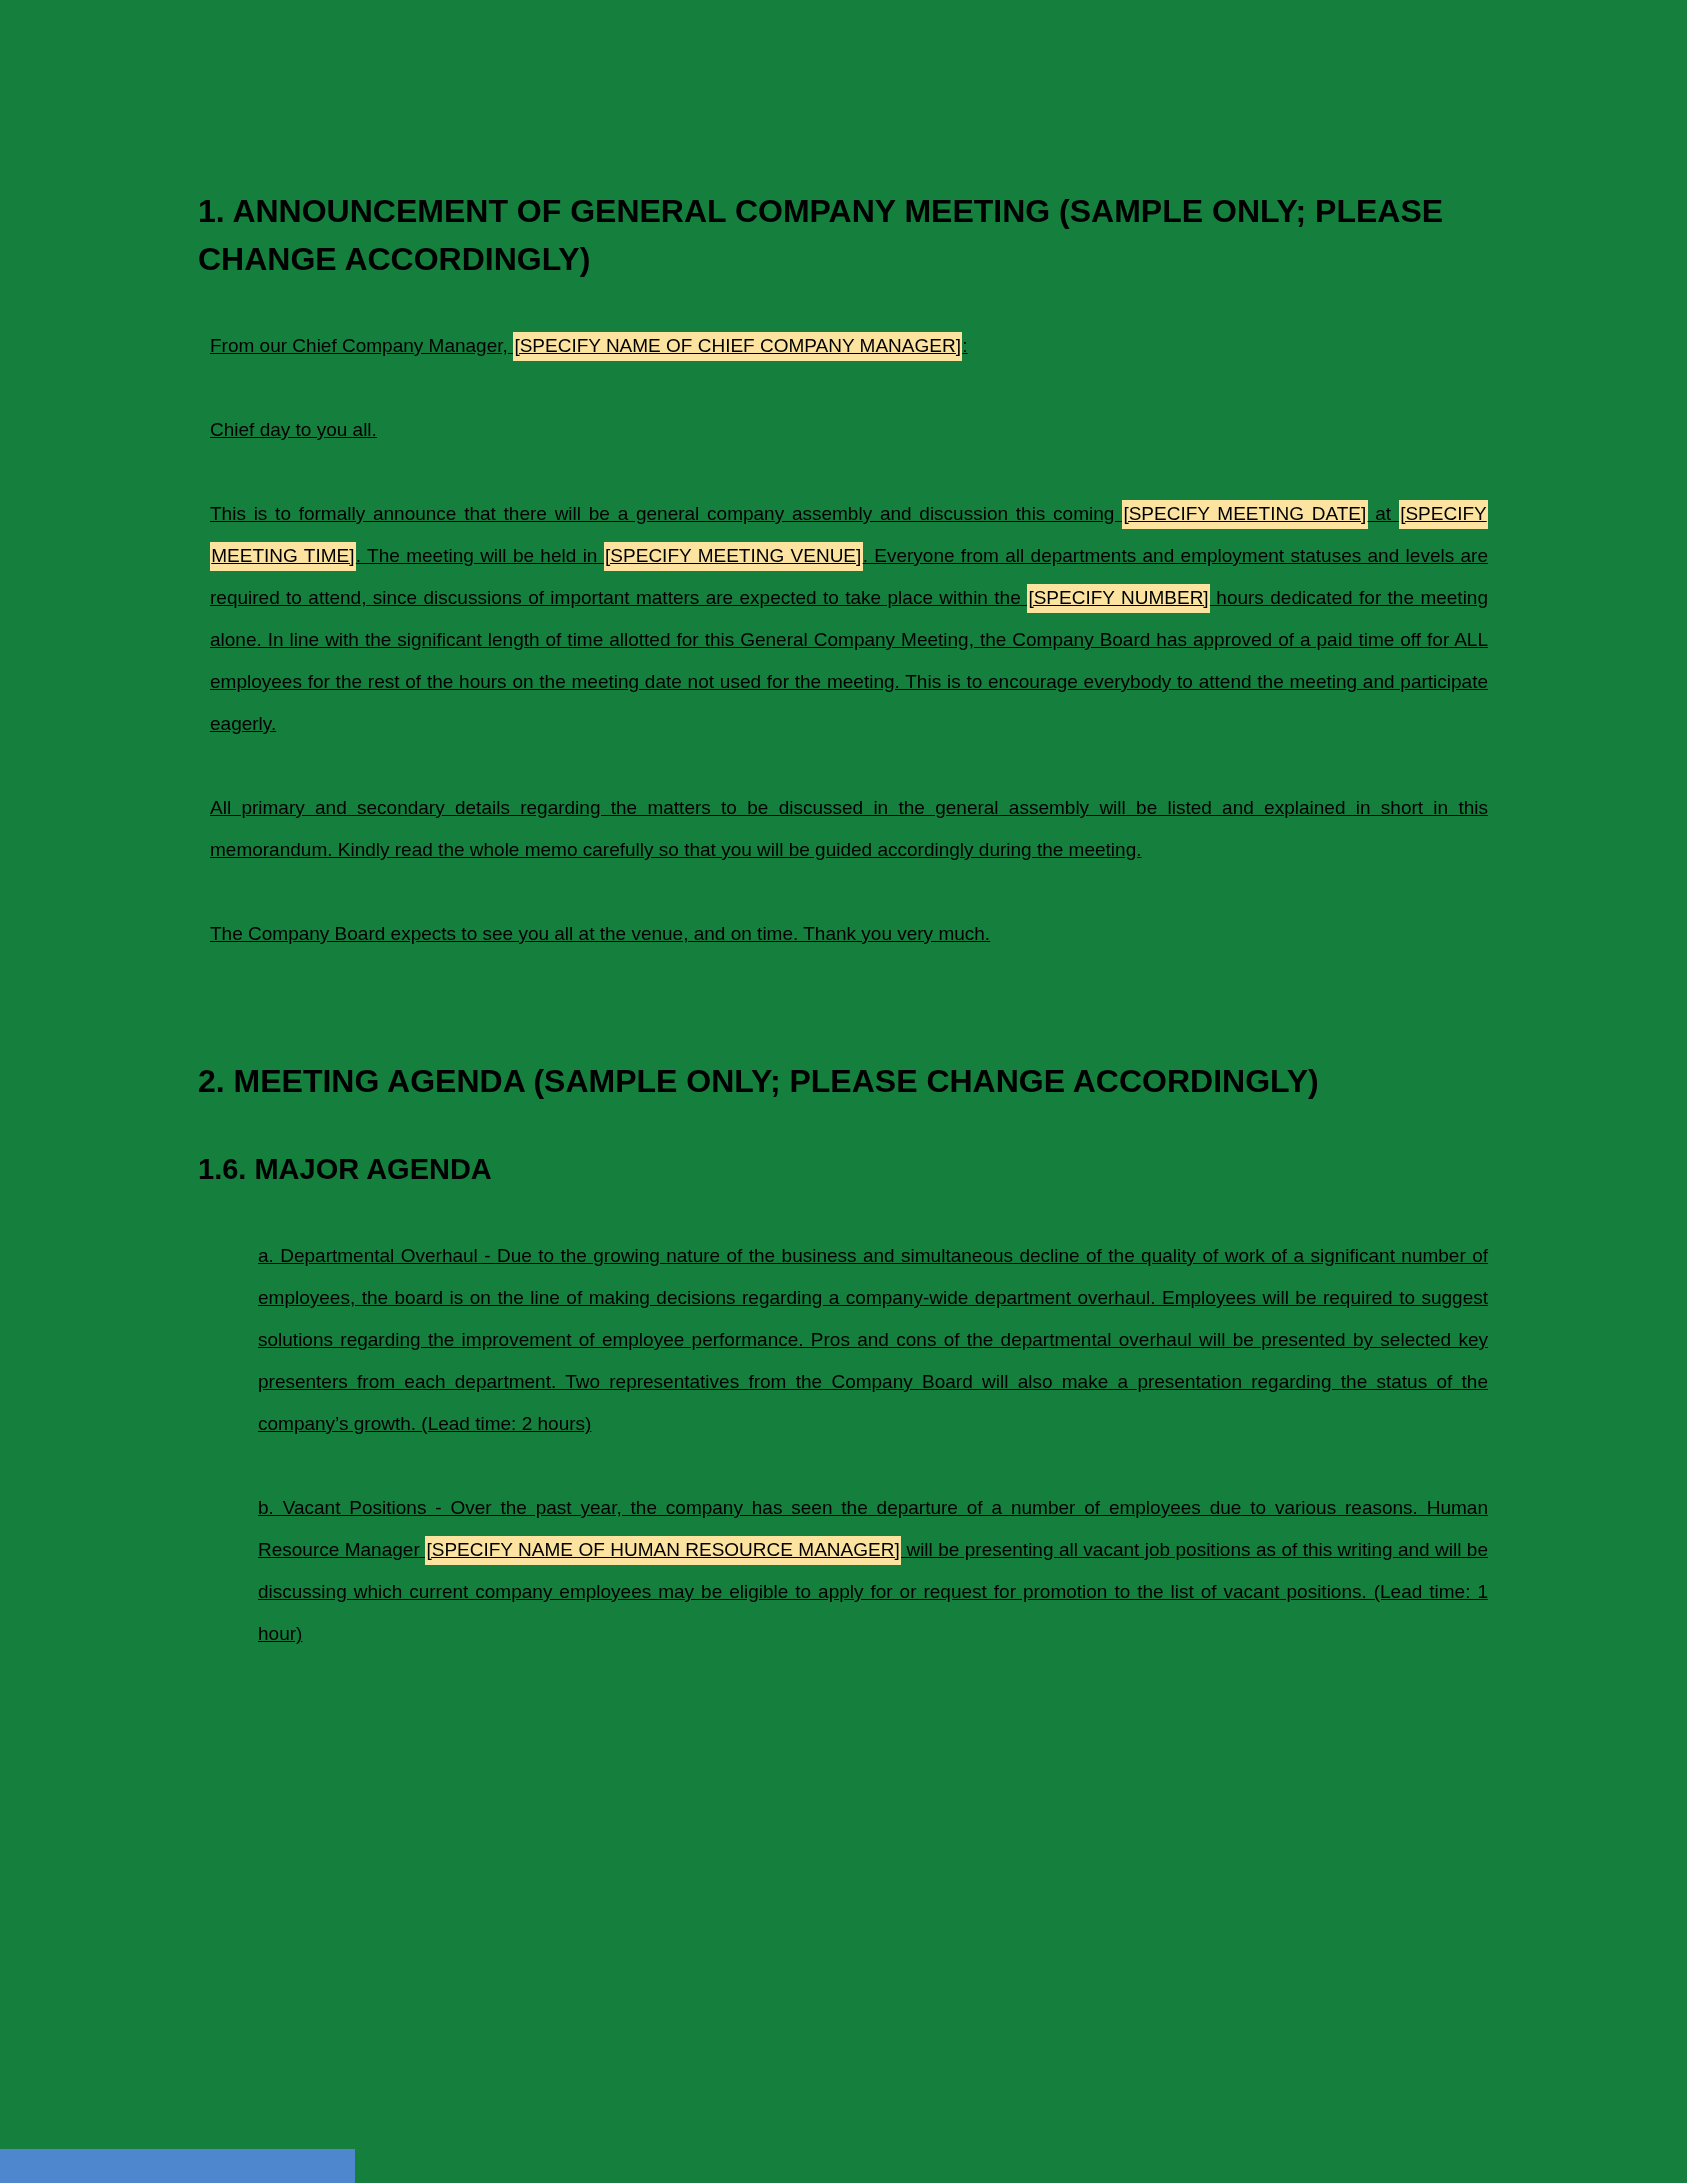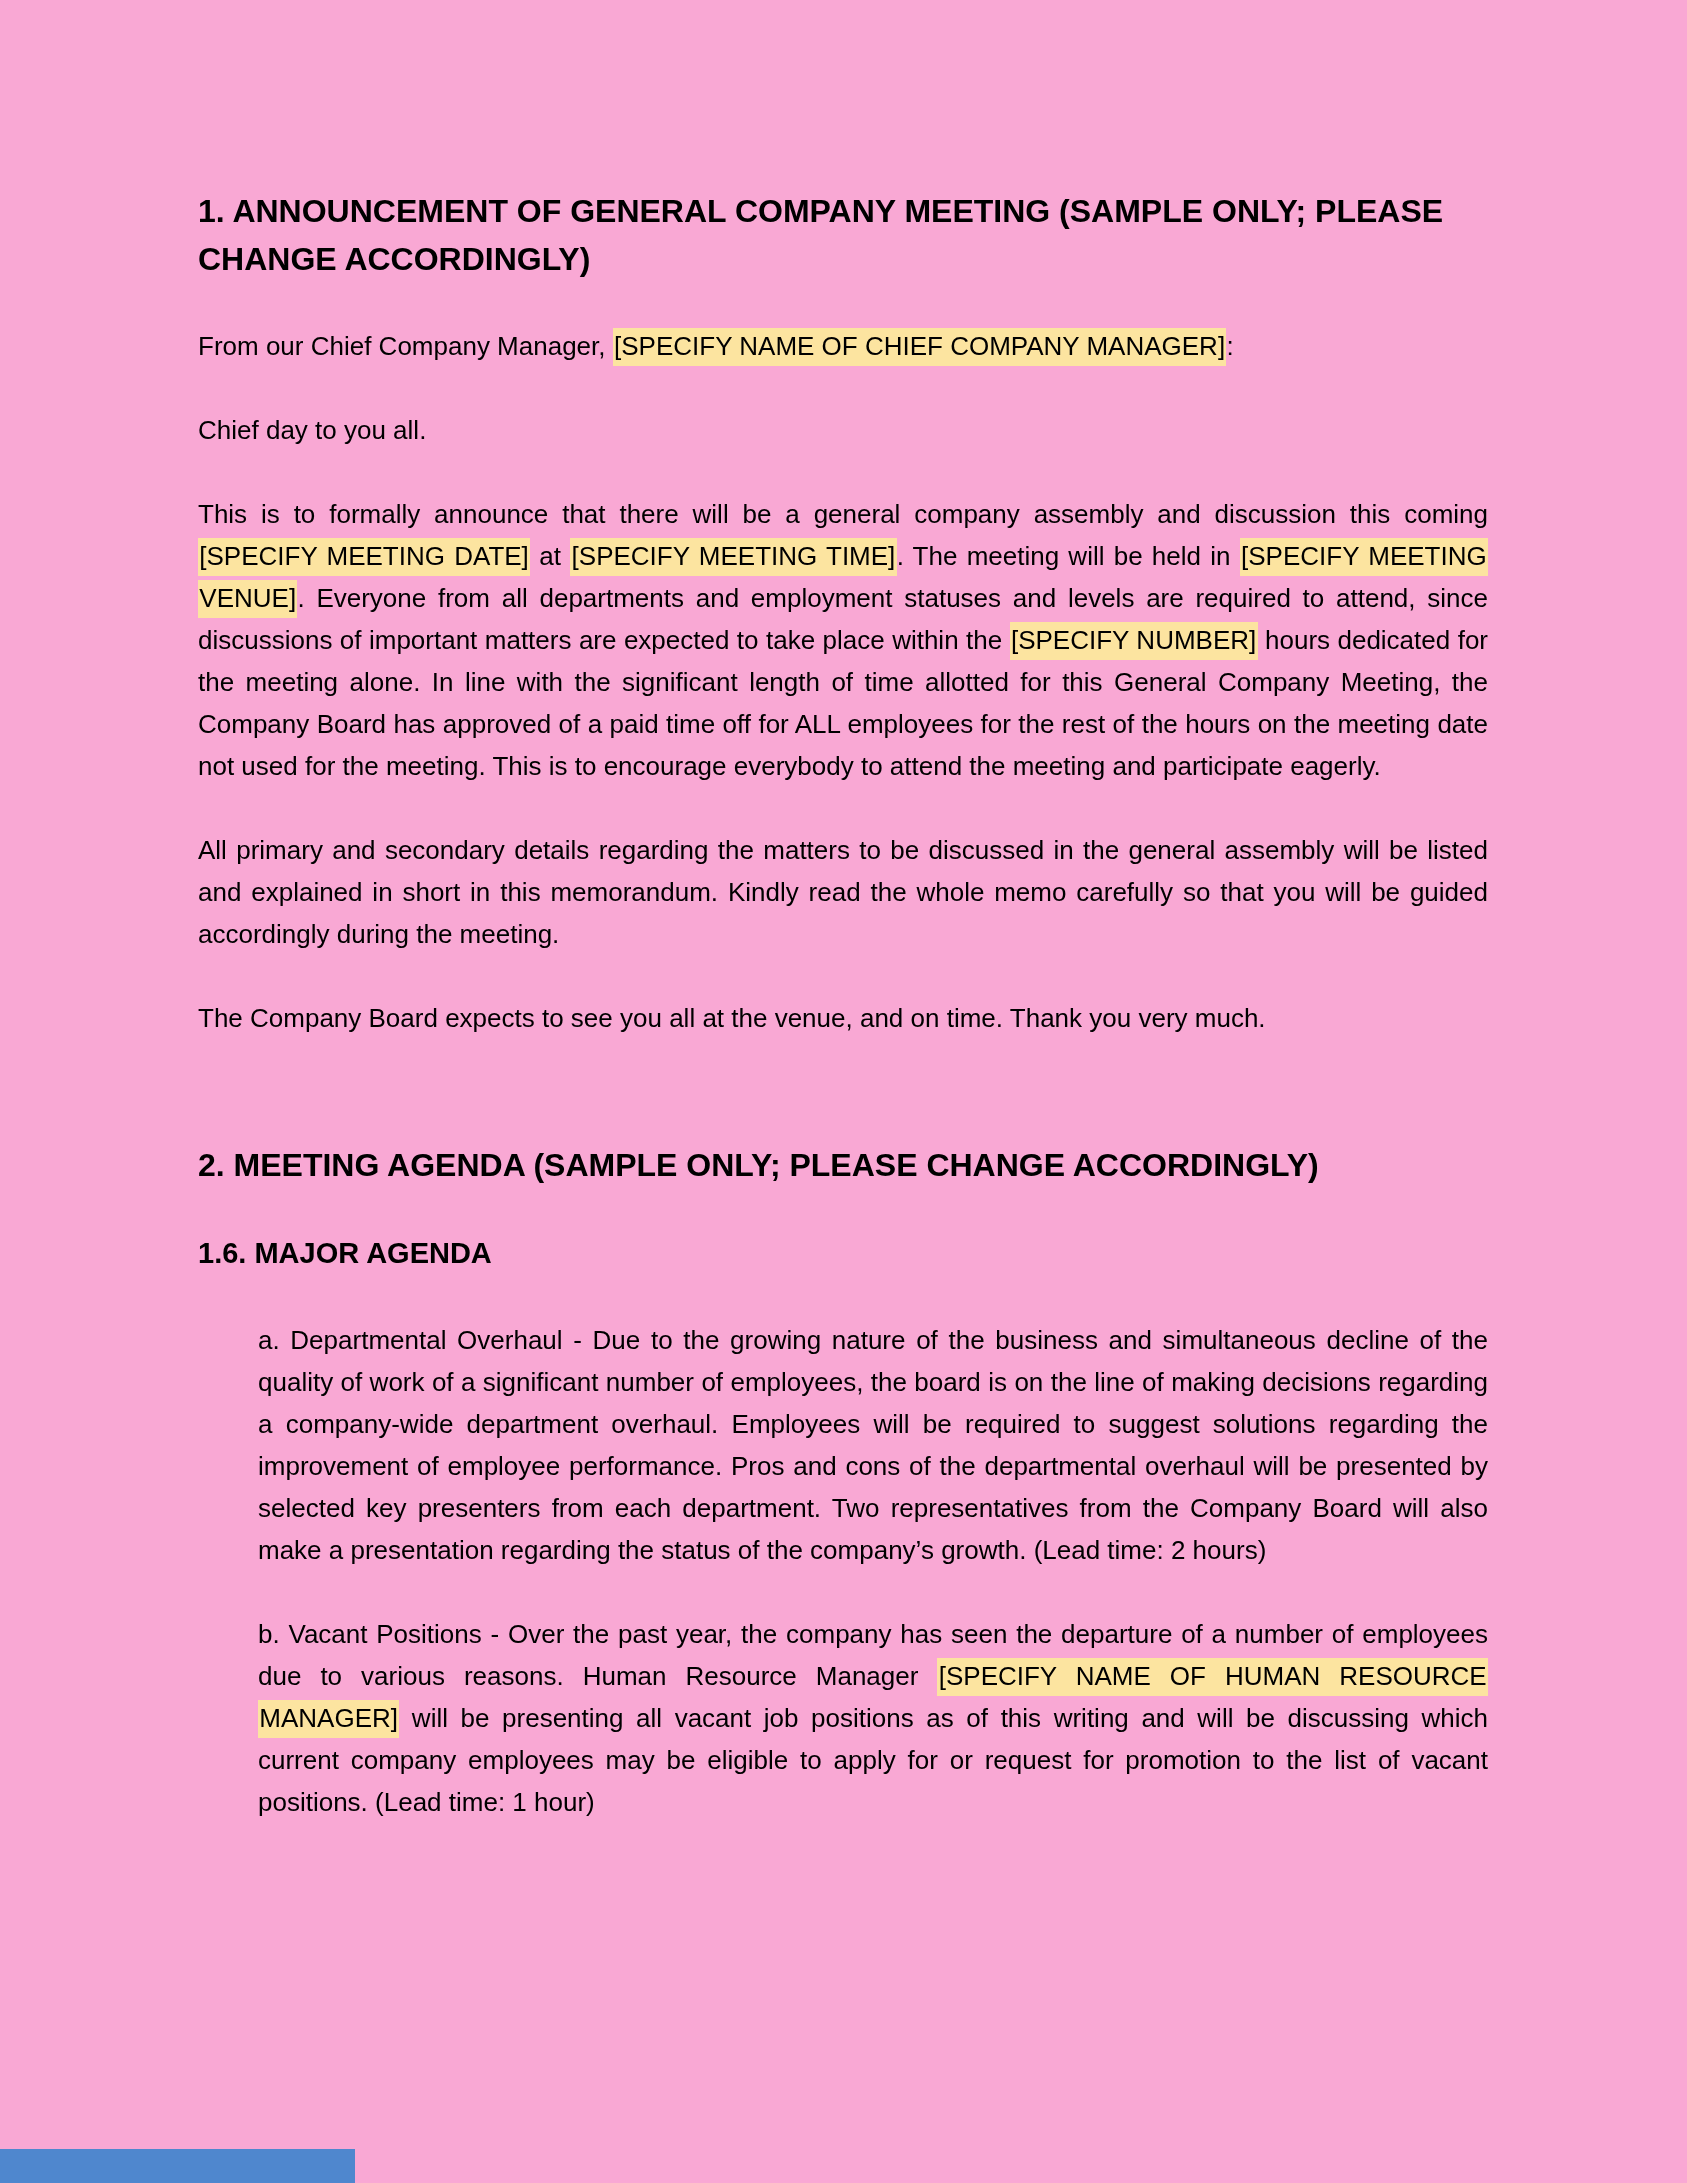--- a/index.html
+++ b/index.html
@@ -30,46 +30,47 @@
   }
   
   p + .h1 { margin-top: 102px; }
   .h2 {
     font-size: 29px;
     font-weight: bold;
     line-height: 44px;
     margin: 0 0 44px 0;
   }
   p.body-para {
-    font-size: 26px;
+    font-size: 19px;
     line-height: 42px;
-    margin: 0 0 42px 0;
+    margin: 0 0 42px 12px;
     text-align: justify;
     text-justify: inter-word;
+    text-decoration: underline;
   }
   p.body-para.indent { margin-left: 60px; }
   .hl {
     background: var(--hl, #FCE4A0);
     padding: 3.3px 1.3px 4.6px 1.3px;
     box-decoration-break: clone;
     -webkit-box-decoration-break: clone;
   }
   .accent-bar {
     position: absolute;
     left: 0;
     bottom: 0;
     width: 355px;
     height: 34px;
     background: #4F87CE;
   }
 </style>
 </head>
 <body>
 
-<div class="page" style="background: #f9a8d4; color: rgb(0, 0, 0);">
+<div class="page" style="background: #15803d; color: rgb(0, 0, 0);">
   <div class="content">
       <p class="h1">1. ANNOUNCEMENT OF GENERAL COMPANY MEETING (SAMPLE ONLY; PLEASE CHANGE ACCORDINGLY)</p>
       <p class="body-para"><span>From our Chief Company Manager, </span><span class="hl">[SPECIFY NAME OF CHIEF COMPANY MANAGER]</span><span>:</span></p>
       <p class="body-para"><span>Chief day to you all.</span></p>
       <p class="body-para"><span>This is to formally announce that there will be a general company assembly and discussion this coming </span><span class="hl">[SPECIFY MEETING DATE]</span><span> at </span><span class="hl">[SPECIFY MEETING TIME]</span><span>. The meeting will be held in </span><span class="hl">[SPECIFY MEETING VENUE]</span><span>. Everyone from all departments and employment statuses and levels are required to attend, since discussions of important matters are expected to take place within the </span><span class="hl">[SPECIFY NUMBER]</span><span> hours dedicated for the meeting alone. In line with the significant length of time allotted for this General Company Meeting, the Company Board has approved of a paid time off for ALL employees for the rest of the hours on the meeting date not used for the meeting. This is to encourage everybody to attend the meeting and participate eagerly.</span></p>
       <p class="body-para"><span>All primary and secondary details regarding the matters to be discussed in the general assembly will be listed and explained in short in this memorandum. Kindly read the whole memo carefully so that you will be guided accordingly during the meeting.</span></p>
       <p class="body-para"><span>The Company Board expects to see you all at the venue, and on time. Thank you very much.</span></p>
       <p class="h1">2. MEETING AGENDA (SAMPLE ONLY; PLEASE CHANGE ACCORDINGLY)</p>
       <p class="h2">1.6. MAJOR AGENDA</p>
       <p class="body-para indent"><span>a. Departmental Overhaul - Due to the growing nature of the business and simultaneous decline of the quality of work of a significant number of employees, the board is on the line of making decisions regarding a company-wide department overhaul. Employees will be required to suggest solutions regarding the improvement of employee performance. Pros and cons of the departmental overhaul will be presented by selected key presenters from each department. Two representatives from the Company Board will also make a presentation regarding the status of the company’s growth. (Lead time: 2 hours)</span></p>

